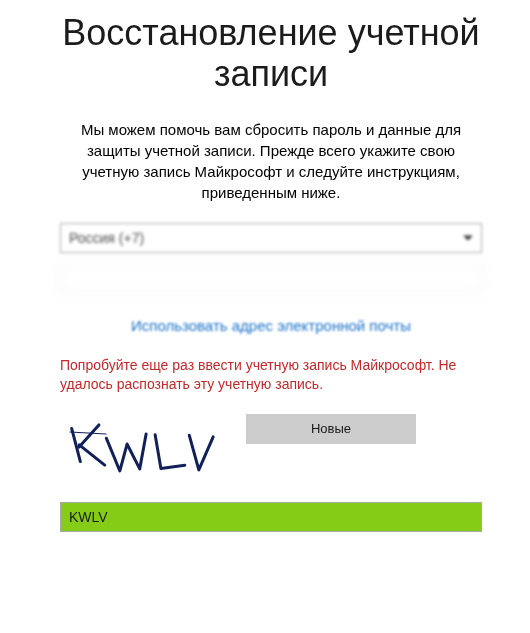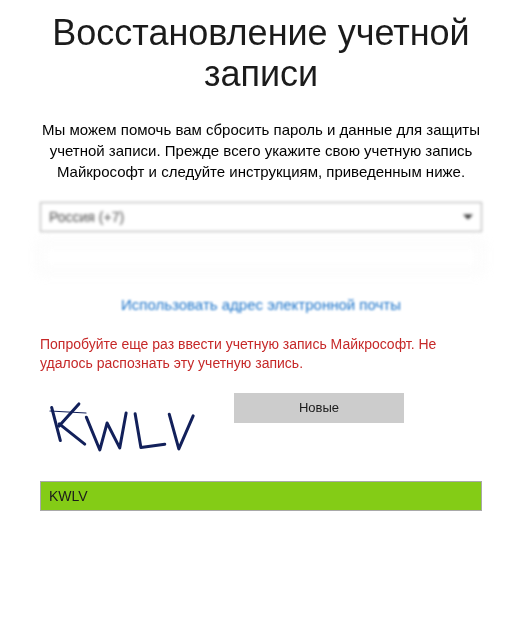--- a/index.html
+++ b/index.html
@@ -6,21 +6,21 @@
     margin: 0;
     padding: 0;
     width: 530px;
     height: 633px;
     background: #ffffff;
     font-family: "Segoe UI Light", "Segoe UI", Arial, sans-serif;
     color: #1b1b1b;
     overflow: hidden;
   }
   .page {
-    padding: 8px 48px 20px 40px;
+    padding: 8px 48px 20px 60px;
     box-sizing: border-box;
   }
   h1.title {
     font-weight: 200;
     font-size: 36px;
     line-height: 1.15;
     margin: 4px 0 24px 0;
     text-align: center;
     color: #1b1b1b;
   }
@@ -87,21 +87,21 @@
   }
   .error-msg {
     color: #c62828;
     font-size: 14px;
     line-height: 1.35;
     margin: 0 0 20px 0;
   }
   .captcha-row {
     display: flex;
     align-items: stretch;
-    gap: 24px;
+    gap: 16px;
     margin-bottom: 20px;
   }
   .captcha-image {
     width: 170px;
     height: 68px;
     position: relative;
   }
   .captcha-image svg {
     width: 100%;
     height: 100%;

